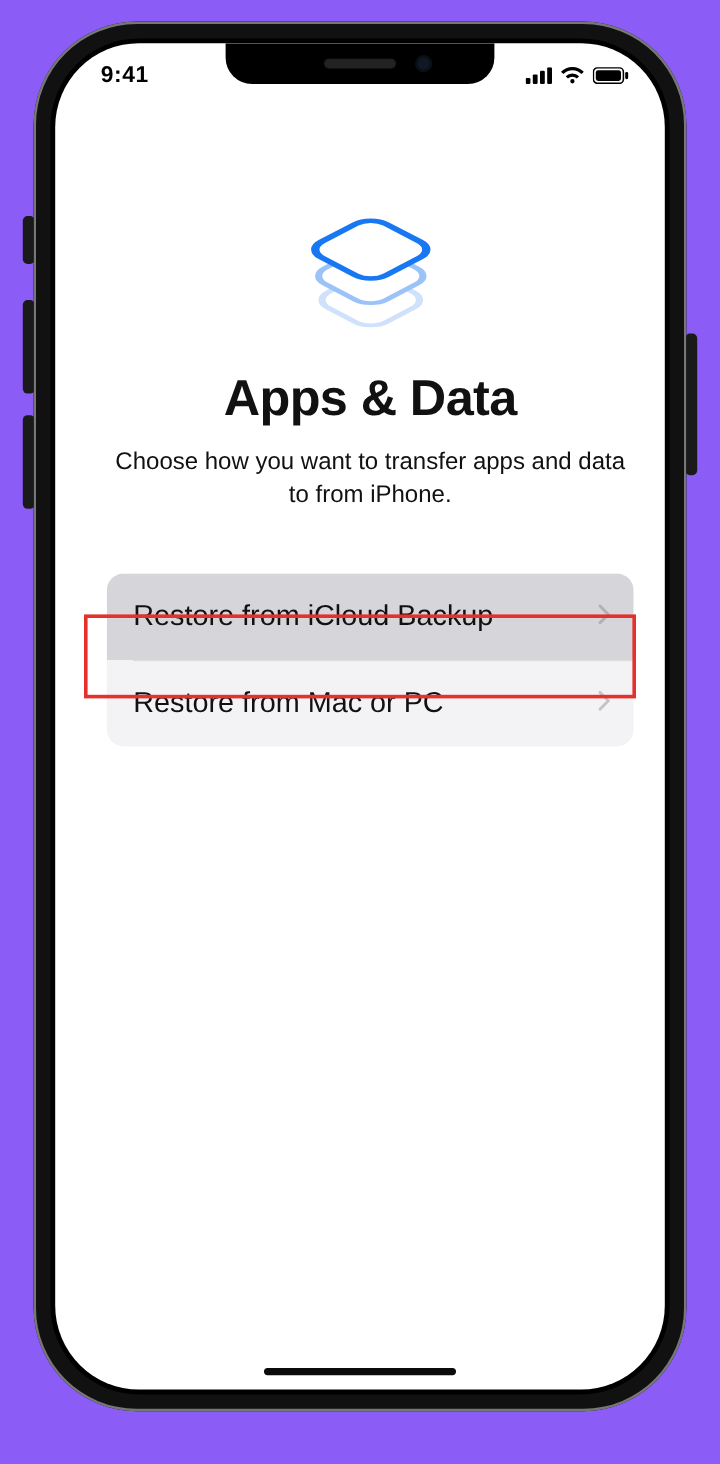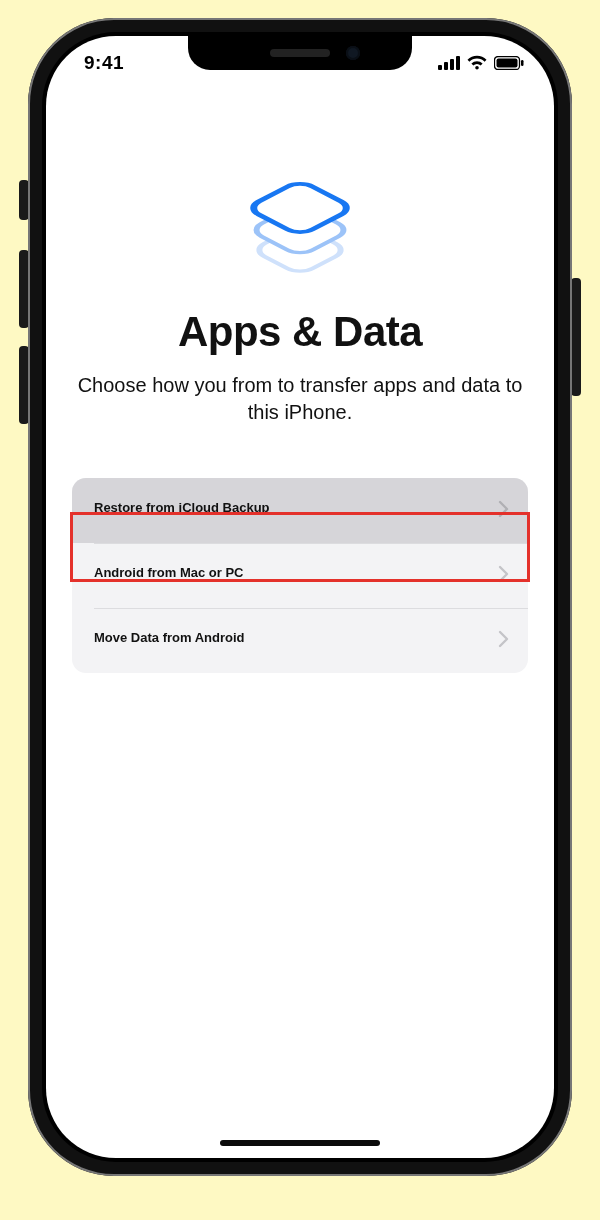--- a/index.html
+++ b/index.html
@@ -7,21 +7,21 @@
     width: 600px;
     height: 1220px;
     background: #ffffff;
     font-family: -apple-system, "Helvetica Neue", Helvetica, Arial, sans-serif;
     overflow: hidden;
   }
   .stage {
     position: relative;
     width: 600px;
     height: 1220px;
-    background: #fef9c3;
+    background: #8b5cf6;
   }
 
   
   .phone {
     position: absolute;
     left: 28px;
     top: 18px;
     width: 544px;
     height: 1158px;
     border-radius: 86px;
@@ -114,21 +114,21 @@
     gap: 6px;
     padding-right: 6px;
     padding-top: 6px;
   }
   .status-icons svg { display: block; }
 
   
   .content {
     position: absolute;
     top: 120px;
-    left: 0; right: 0;
+    left: 17px; right: 0;
     padding: 0 26px;
     text-align: center;
   }
   .hero-icon {
     display: flex;
     justify-content: center;
     margin-top: 6px;
     margin-bottom: 26px;
   }
   .page-title {
@@ -151,22 +151,22 @@
     border-radius: 14px;
     overflow: hidden;
     text-align: left;
   }
   .option-row {
     position: relative;
     display: flex;
     align-items: flex-start;
     justify-content: space-between;
     padding: 22px 18px 22px 22px;
-    font-size: 13px;
-    font-weight: 700;
+    font-size: 24px;
+    font-weight: 400;
     color: #111;
     cursor: pointer;
   }
   .option-row + .option-row::before {
     content: "";
     position: absolute;
     left: 22px; right: 0; top: 0;
     height: 1px;
     background: #dcdcdf;
   }
@@ -255,51 +255,43 @@
                 <rect x="-36" y="-36" width="72" height="72" rx="18" transform="scale(1,0.52) rotate(45)" fill="#fff" stroke="#9cc3f8" stroke-width="6"></rect>
               </g>
 
               <g transform="translate(60,46)">
                 <rect x="-38" y="-38" width="76" height="76" rx="18" transform="scale(1,0.52) rotate(45)" fill="#fff" stroke="#1877f2" stroke-width="7"></rect>
               </g>
             </svg>
           </div>
 
           <h1 class="page-title">Apps &amp; Data</h1>
-          <p class="page-subtitle">Choose how you from to transfer apps and data to this iPhone.</p>
+          <p class="page-subtitle">Choose how you want to transfer apps and data to from iPhone.</p>
 
           <div class="options">
 
             <div class="option-row highlight">
               <span>Restore from iCloud Backup</span>
               <span class="chev">
                 <svg width="12" height="18" viewBox="0 0 12 18">
                     <path d="M2 2l7 7-7 7" fill="none" stroke="#b0b0b4" stroke-width="2.4" stroke-linecap="round" stroke-linejoin="round"></path>
                   </svg>
               </span>
             </div>
 
             <div class="option-row">
-              <span>Android from Mac or PC</span>
+              <span>Restore from Mac or PC</span>
               <span class="chev">
                 <svg width="12" height="18" viewBox="0 0 12 18">
                     <path d="M2 2l7 7-7 7" fill="none" stroke="#c4c4c8" stroke-width="2.4" stroke-linecap="round" stroke-linejoin="round"></path>
                   </svg>
               </span>
             </div>
 
 
-            <div class="option-row">
-              <span>Move Data from Android</span>
-              <span class="chev">
-                <svg width="12" height="18" viewBox="0 0 12 18">
-                    <path d="M2 2l7 7-7 7" fill="none" stroke="#c4c4c8" stroke-width="2.4" stroke-linecap="round" stroke-linejoin="round"></path>
-                  </svg>
-              </span>
-            </div>
 
 
           </div>
         </div>
 
         <div class="red-callout" style="left:24px; top:476px; width:460px; height:70px;"></div>
 
         <div class="home-indicator"></div>
 
       </div>

